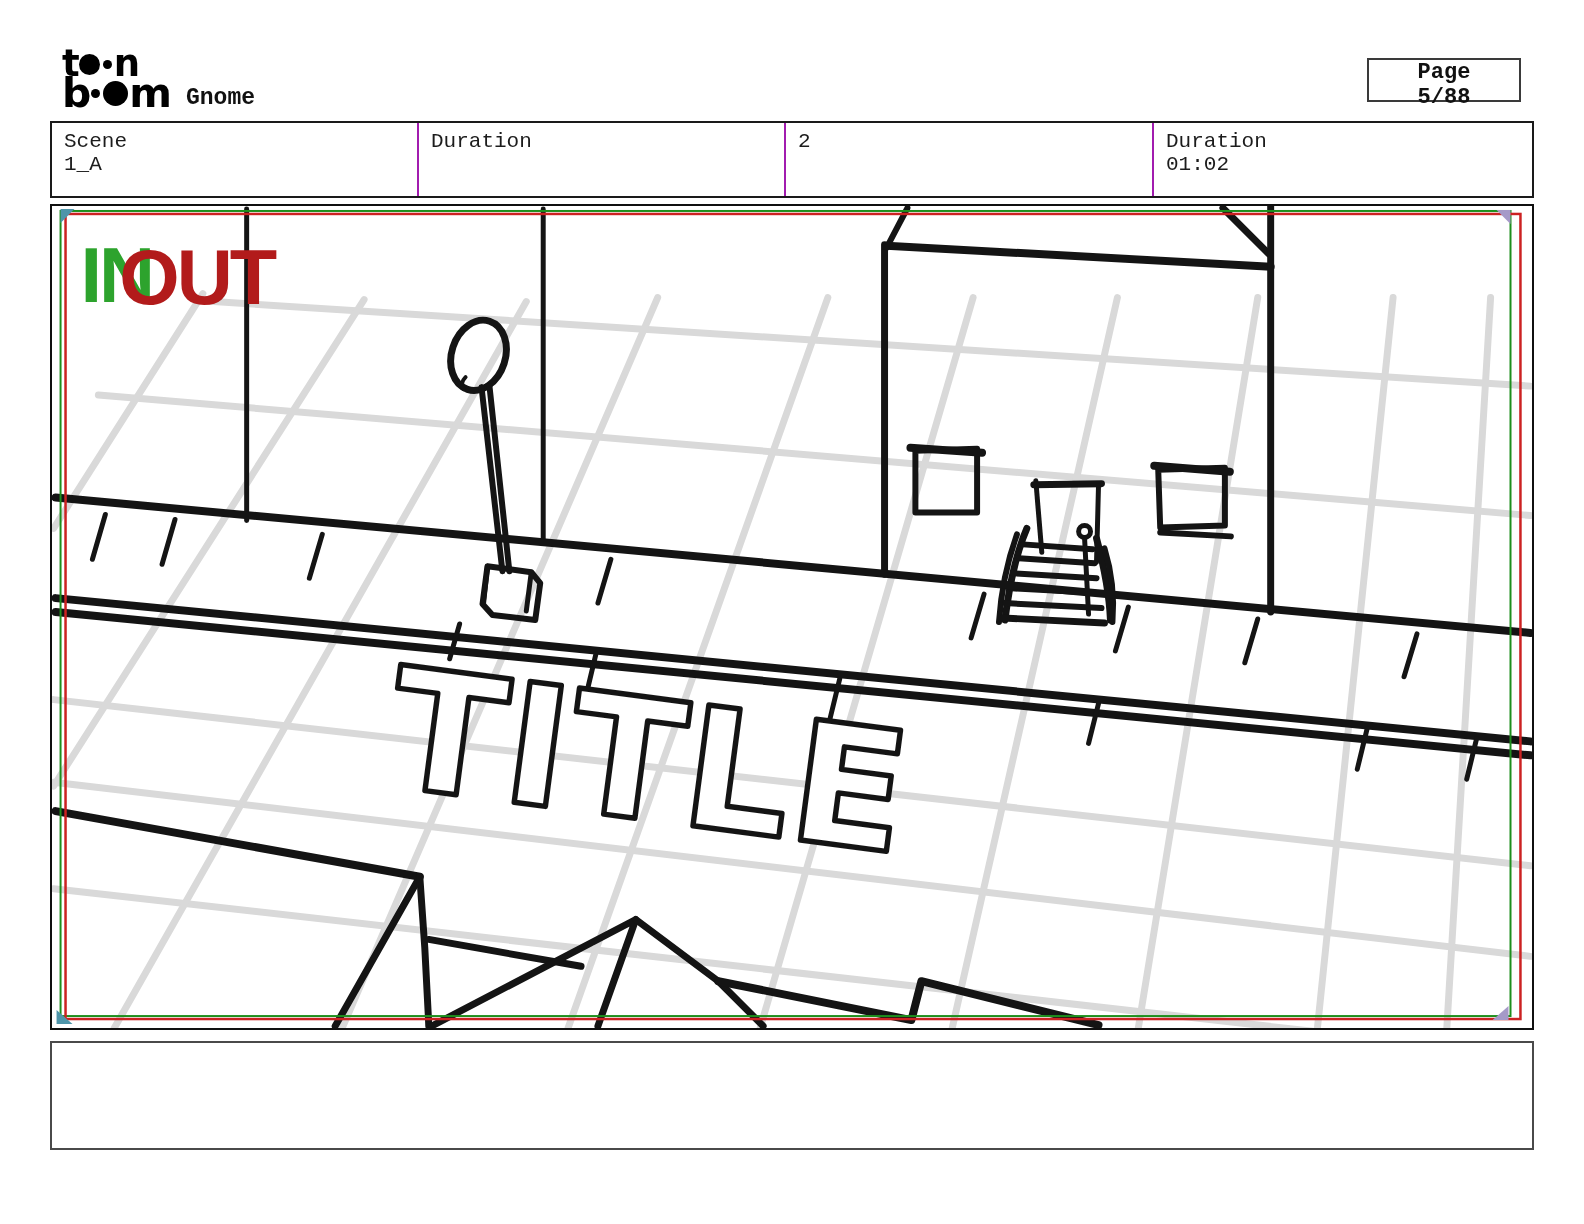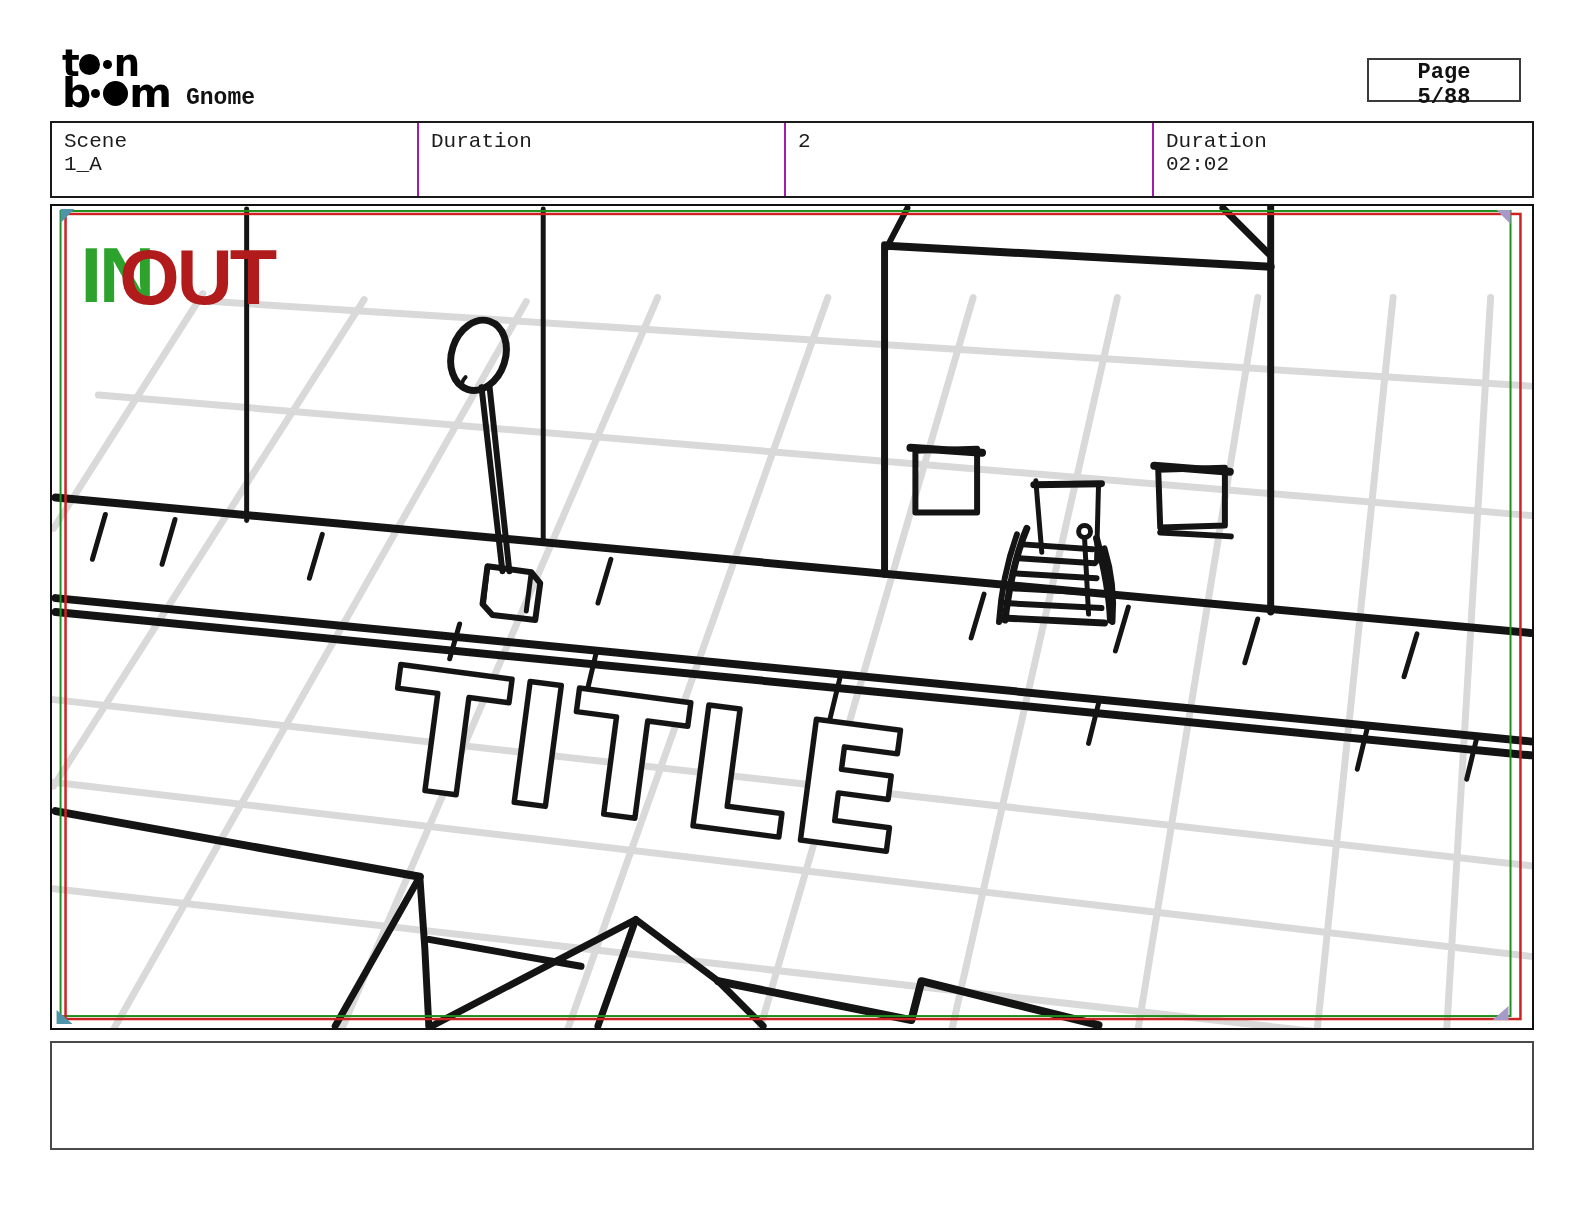--- a/index.html
+++ b/index.html
@@ -69,21 +69,21 @@
       <span class="cell-value">1_A</span>
     </div>
     <div class="cell c2">
       <span class="cell-label">Duration</span>
     </div>
     <div class="cell c3">
       <span class="cell-value">2</span>
     </div>
     <div class="cell c4">
       <span class="cell-label">Duration</span>
-      <span class="cell-value">02:02</span>
+      <span class="cell-value">01:02</span>
     </div>
   </div>
 
   <div class="panel-frame">
     <svg width="1480" height="822" viewBox="0 0 1484 826">
 
       <g fill="none" stroke-width="7" stroke-linecap="round" stroke="#d9d9d9">
 
         <line x1="145" y1="95" x2="1484" y2="181"></line>
         <line x1="45" y1="190" x2="1484" y2="311"></line>

